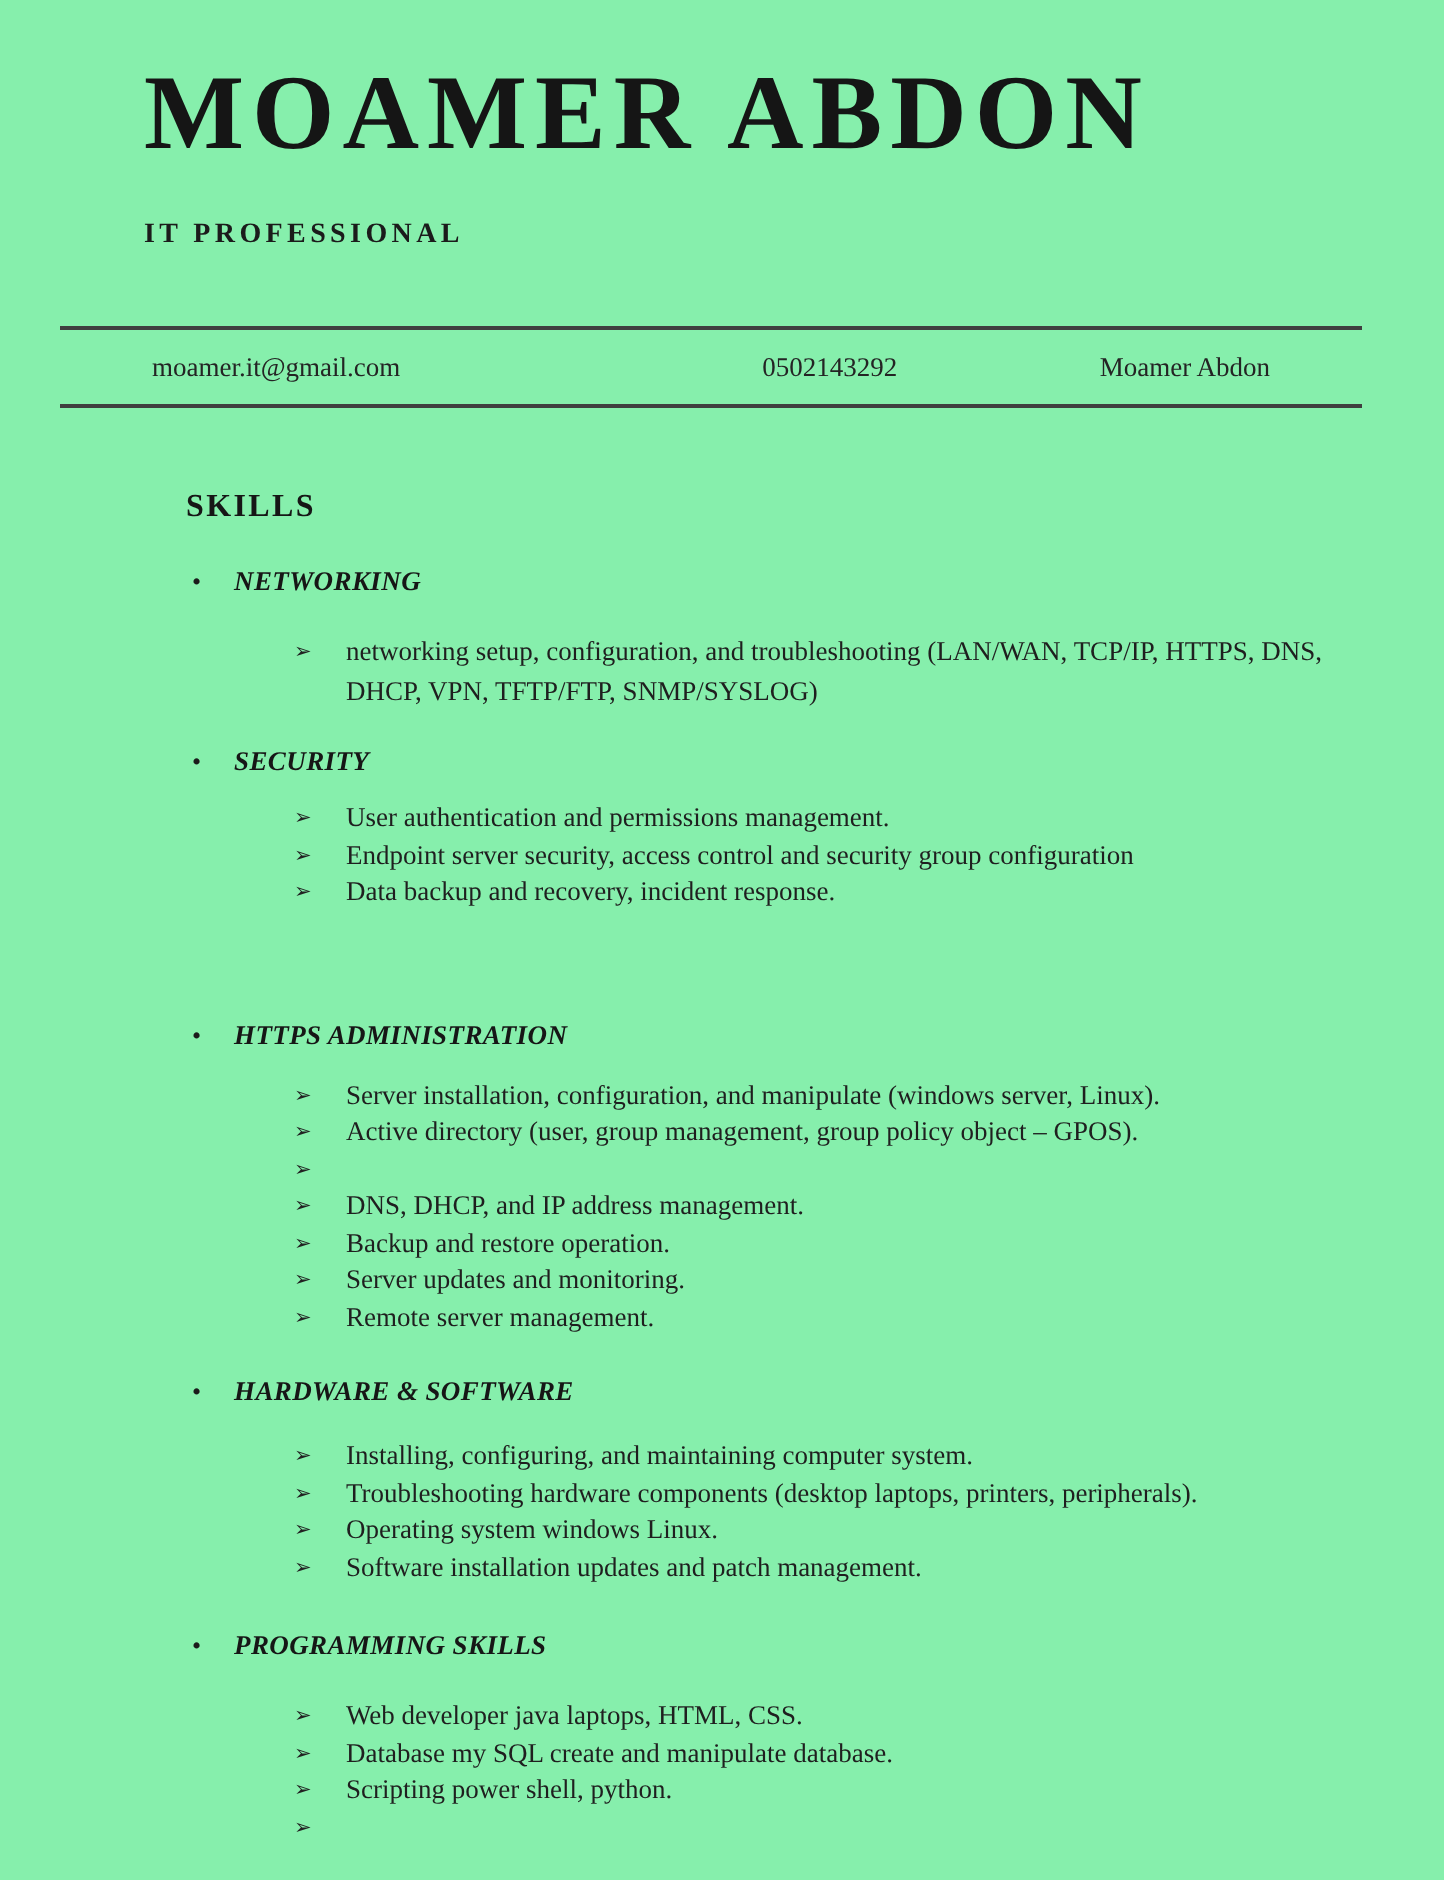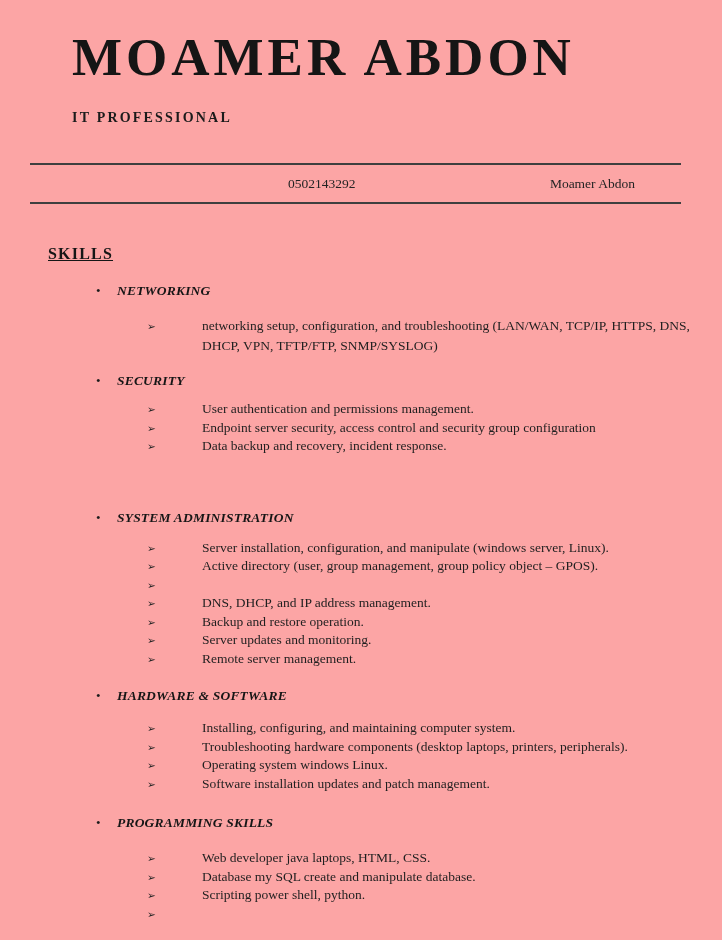--- a/index.html
+++ b/index.html
@@ -2,21 +2,21 @@
 <html><head>
 <meta charset="utf-8">
 <style>
   html,body{margin:0;padding:0;background:#ffffff;}
   body{
     width:722px;height:940px;
     font-family:"Liberation Serif", serif;
     color:#1c1c1c;
     -webkit-font-smoothing:antialiased;
   }
-  .doc{position:relative;width:722px;height:940px;overflow:hidden;background:#fca5a5;}
+  .doc{position:relative;width:722px;height:940px;overflow:hidden;background:#86efac;}
 
   
   .hdr{padding-top:37px;}
   .person-name{
     margin:0 0 0 72px;
     font-size:53px;line-height:40px;
     font-weight:bold;letter-spacing:4px;
     color:#151515;white-space:nowrap;
   }
   .person-title{
@@ -34,34 +34,34 @@
     padding:0 46px;
     display:flex;align-items:center;
     font-size:13.5px;color:#242424;
   }
   .contact .cell{flex:1;}
   .cell.mid{text-align:right;}
   .cell.right{text-align:right;}
 
   
   .skills-heading{
-    margin:42px 0 0 48px;
+    margin:42px 0 0 93px;
     font-size:16px;line-height:16px;
-    font-weight:bold;letter-spacing:1.2px;color:#161616;text-decoration:underline;
+    font-weight:bold;letter-spacing:1.2px;color:#161616;
   }
   .sec-label-row{display:flex;margin-left:96px;align-items:baseline;}
   .dot{width:21px;font-size:13px;line-height:18px;color:#1b1b1b;}
   .sec-label{font-size:13.5px;line-height:18px;font-weight:bold;letter-spacing:0.2px;color:#161616;font-style:italic;}
   .item{display:flex;margin-left:147px;}
   .arrow{
     width:26px;flex:0 0 26px;
     font-family:"DejaVu Sans", sans-serif;
     font-size:10.5px;line-height:18.5px;color:#222222;
   }
-  .item-text{width:500px;font-size:13.5px;line-height:18.5px;color:#1f1f1f;margin-left:29px;}
+  .item-text{width:500px;font-size:13.5px;line-height:18.5px;color:#1f1f1f;}
 
   
   .s0 .sec-label-row{margin-top:20px;}
   .s0 .item:first-child{margin-top:16px;}
   .s0 .item-text{line-height:20px;}
   .s0 .arrow{line-height:20px;}
   .s1 .sec-label-row{margin-top:16px;}
   .s1 .item:first-child{margin-top:10px;}
   .s2 .sec-label-row{margin-top:53px;}
   .s2 .item:first-child{margin-top:12px;}
@@ -76,20 +76,21 @@
 <div class="doc">
 
   <div class="hdr">
     <h1 class="person-name">MOAMER ABDON</h1>
     <div class="person-title">IT PROFESSIONAL</div>
   </div>
 
   <div class="rule rule-top"></div>
 
   <div class="contact">
+    <div class="cell left">moamer.it@gmail.com</div>
     <div class="cell mid">0502143292</div>
     <div class="cell right">Moamer Abdon</div>
   </div>
 
   <div class="rule rule-bottom"></div>
 
   <h2 class="skills-heading">SKILLS</h2>
 
   <div class="section s0">
     <div class="sec-label-row">
@@ -121,21 +122,21 @@
       <div class="item">
         <span class="arrow">➢</span>
         <span class="item-text">Data backup and recovery, incident response.</span>
       </div>
     </div>
   </div>
 
   <div class="section s2">
     <div class="sec-label-row">
       <span class="dot">•</span>
-      <span class="sec-label">SYSTEM ADMINISTRATION</span>
+      <span class="sec-label">HTTPS ADMINISTRATION</span>
     </div>
     <div class="items">
       <div class="item">
         <span class="arrow">➢</span>
         <span class="item-text">Server installation, configuration, and manipulate (windows server, Linux).</span>
       </div>
       <div class="item">
         <span class="arrow">➢</span>
         <span class="item-text">Active directory (user, group management, group policy object – GPOS).</span>
       </div>

